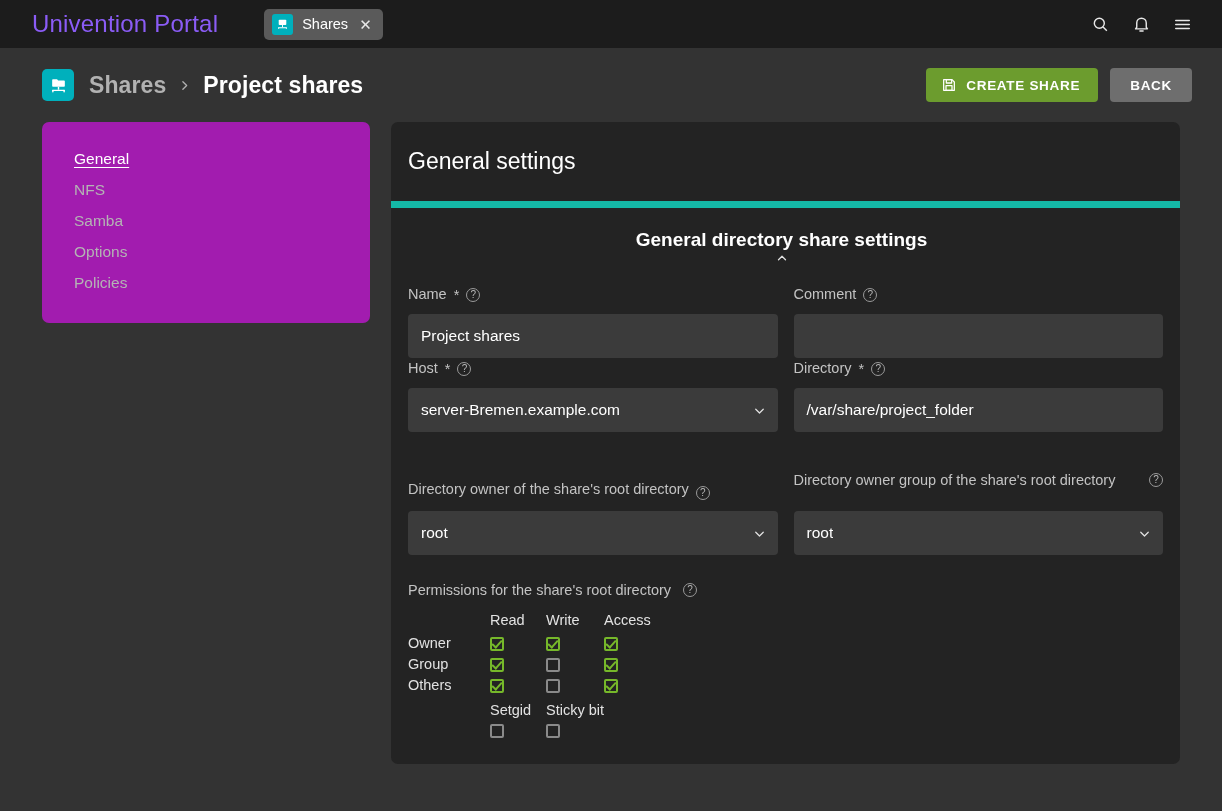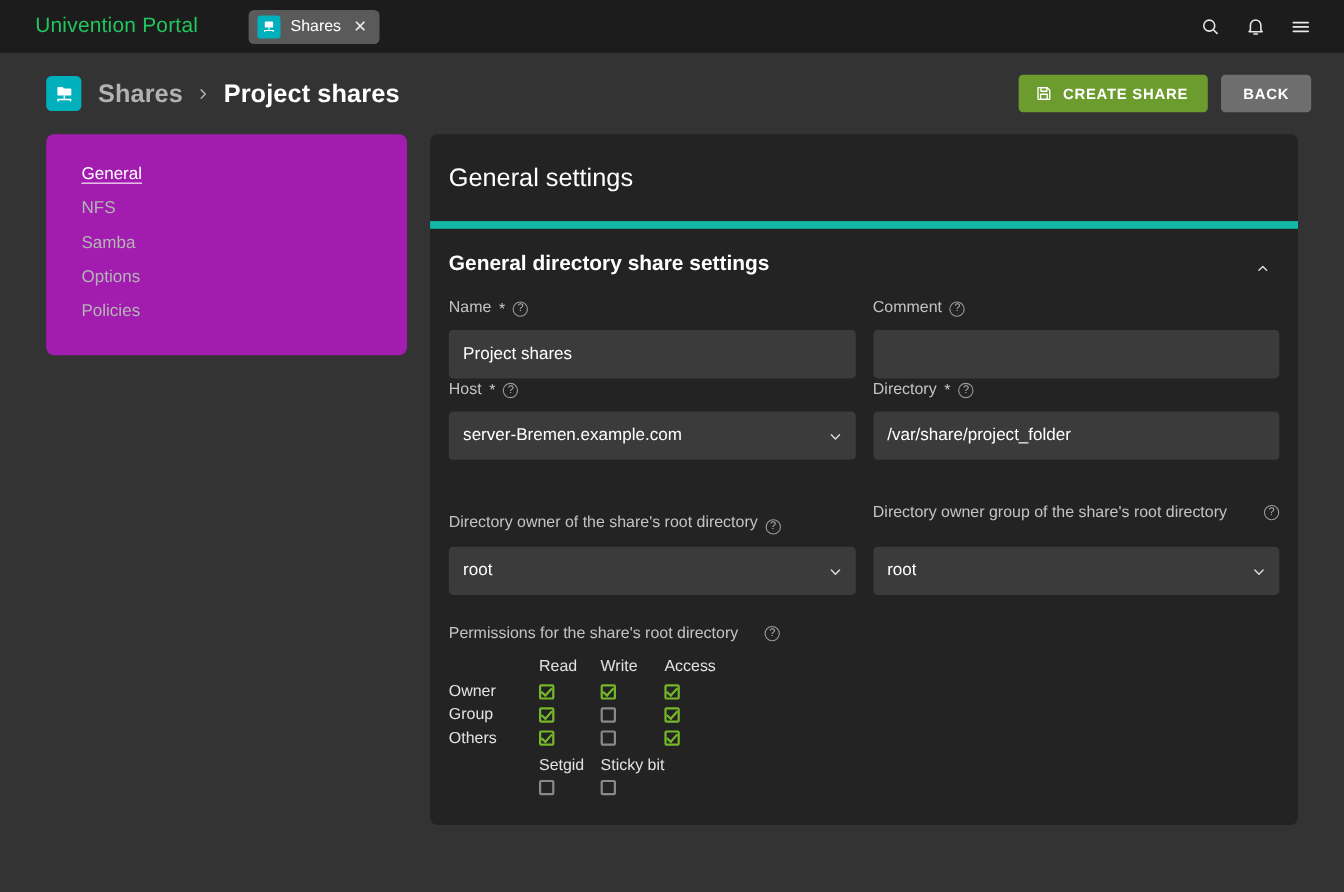--- a/index.html
+++ b/index.html
@@ -11,21 +11,21 @@
   }
 
   
   .topbar {
     height: 48px; background: #1c1c1c;
     display: flex; align-items: center;
     padding: 0 16px 0 32px;
     position: relative;
   }
   .portal-title {
-    color: #22c55e; font-size: 19px; font-weight: 400;
+    color: #8b5cf6; font-size: 24px; font-weight: 400;
     letter-spacing: .2px; white-space: nowrap;
   }
   .tabs { display: flex; align-items: center; margin-left: 46px; }
   .tab-pill {
     display: flex; align-items: center; gap: 9px;
     background: #5a5a5a; border-radius: 5px;
     padding: 5px 11px 5px 8px; cursor: pointer;
   }
   .tab-icon {
     width: 21px; height: 21px; border-radius: 3px;
@@ -90,22 +90,22 @@
     color: #ffffff; text-decoration: underline; text-underline-offset: 3px;
   }
 
   .content { flex: 1; background: #232323; border-radius: 7px; }
   .content-title {
     font-size: 23px; color: #ffffff; font-weight: 400;
     padding: 26px 0 26px 17px; border-bottom: 7px solid #14b8a6;
     margin: 0 0 0 0;
   }
   .section-head {
-    display: flex; align-items: flex-end; justify-content: space-between;
-    padding: 21px 25px 19px 17px; cursor: pointer;
+    display: flex; align-items: center; justify-content: space-between;
+    padding: 21px 25px 19px 17px; cursor: pointer; flex-direction: column;
   }
   .section-title { font-size: 19px; color: #ffffff; font-weight: 700; }
   .chev-toggle { display: flex; align-items: center; cursor: pointer; }
 
   .form { padding: 0 17px 24px 17px; }
   .form-row { display: flex; gap: 16px; }
   .field { flex: 1; min-width: 0; }
 
   .field-label {
     display: flex; align-items: center; gap: 7px;
@@ -133,21 +133,21 @@
   .select-val { white-space: nowrap; overflow: hidden; text-overflow: ellipsis; }
 
   .row-gap { }
   .row-gap-lg { margin-top: 26px; }
 
   .two-line { height: 44px; align-items: flex-start; }
 
   
   .perm-block { margin-top: 27px; }
   .perm-title {
-    display: flex; align-items: center; gap: 24px;
+    display: flex; align-items: center; gap: 12px;
     color: #c3c3c3; font-size: 14.5px; margin-bottom: 10px;
   }
   table.perm { border-collapse: collapse; }
   table.perm td, table.perm th {
     padding: 0; text-align: left; font-weight: 400;
     color: #e2e2e2; font-size: 14.5px;
   }
   .rowlabel { width: 82px; padding-right: 6px !important; height: 21px; }
   .colhead { width: 56px; height: 24px; color: #e2e2e2; font-size: 14.5px; }
   .cellbox { width: 56px; height: 21px; }

